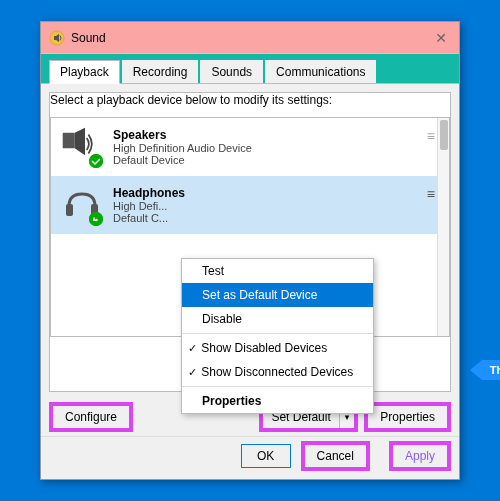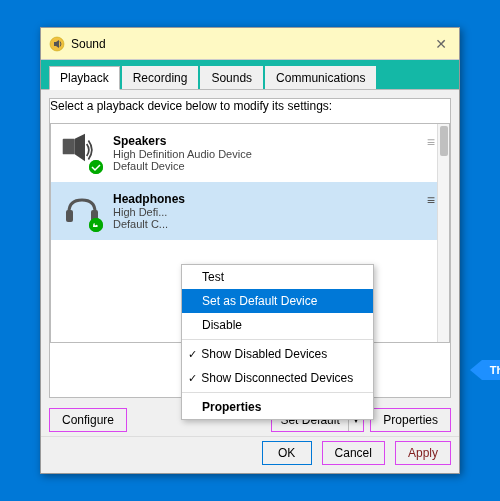--- a/index.html
+++ b/index.html
@@ -14,21 +14,21 @@
       font-size: 12px;
     }
     .window {
       background: #f0f0f0;
       border: 1px solid #999;
       box-shadow: 2px 2px 8px rgba(0,0,0,0.4);
       width: 420px;
       user-select: none;
     }
     .titlebar {
-      background: #fef9c3;
+      background: #fca5a5;
       border-bottom: 1px solid #ccc;
       display: flex;
       align-items: center;
       padding: 6px 8px;
       height: 32px;
     }
     .titlebar-icon {
       width: 16px;
       height: 16px;
       margin-right: 6px;
@@ -128,21 +128,21 @@
     }
     .scroll-thumb {
       width: 8px;
       height: 30px;
       background: #c0c0c0;
       border-radius: 2px;
     }
     .btn {
       padding: 4px 12px;
       font-size: 12px;
-      border: 1px solid #d946ef;
+      border: 4px solid #d946ef;
       background: #f0f0f0;
       cursor: pointer;
       min-width: 60px;
     }
     .btn.split {
       display: flex;
       align-items: center;
       padding: 0;
     }
     .btn.split .btn-main {
@@ -323,21 +323,21 @@
     <div class="btn split">
       <span class="btn-main">Set Default</span>
       <span class="btn-arrow">▾</span>
     </div>
     <button class="btn">Properties</button>
   </div>
 
   <div style="display:flex; align-items:center; justify-content:flex-end; padding: 4px 8px 8px 24px; gap:10px; border-top:1px solid #ddd;">
     <button class="btn" style="min-width:50px; border:1px solid #0078d7;">OK</button>
     <button class="btn" style="min-width:55px;">Cancel</button>
-    <button class="btn" style="min-width:45px; color:#7f1d1d;">Apply</button>
+    <button class="btn" style="min-width:45px; color:#8b5cf6;margin-left:9px;">Apply</button>
   </div>
 </div>
 
 <div style="position:absolute; right:0; top:200px;">
   <div class="watermark">
     <div class="watermark-arrow"></div>
     <span>TheWindowsClub</span>
   </div>
 </div>
 

